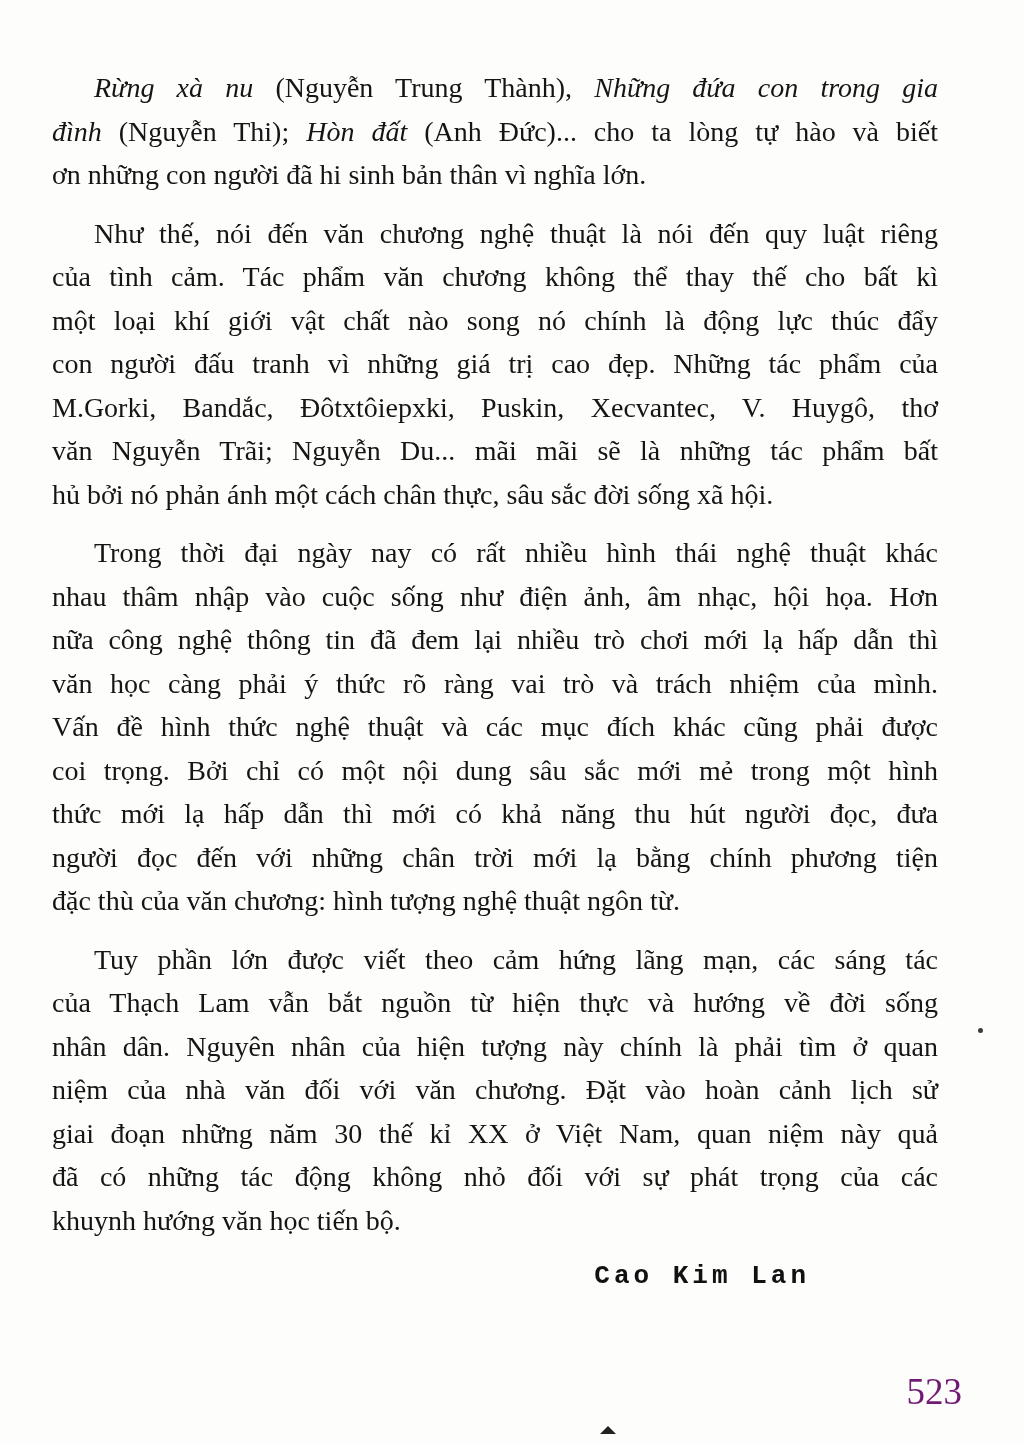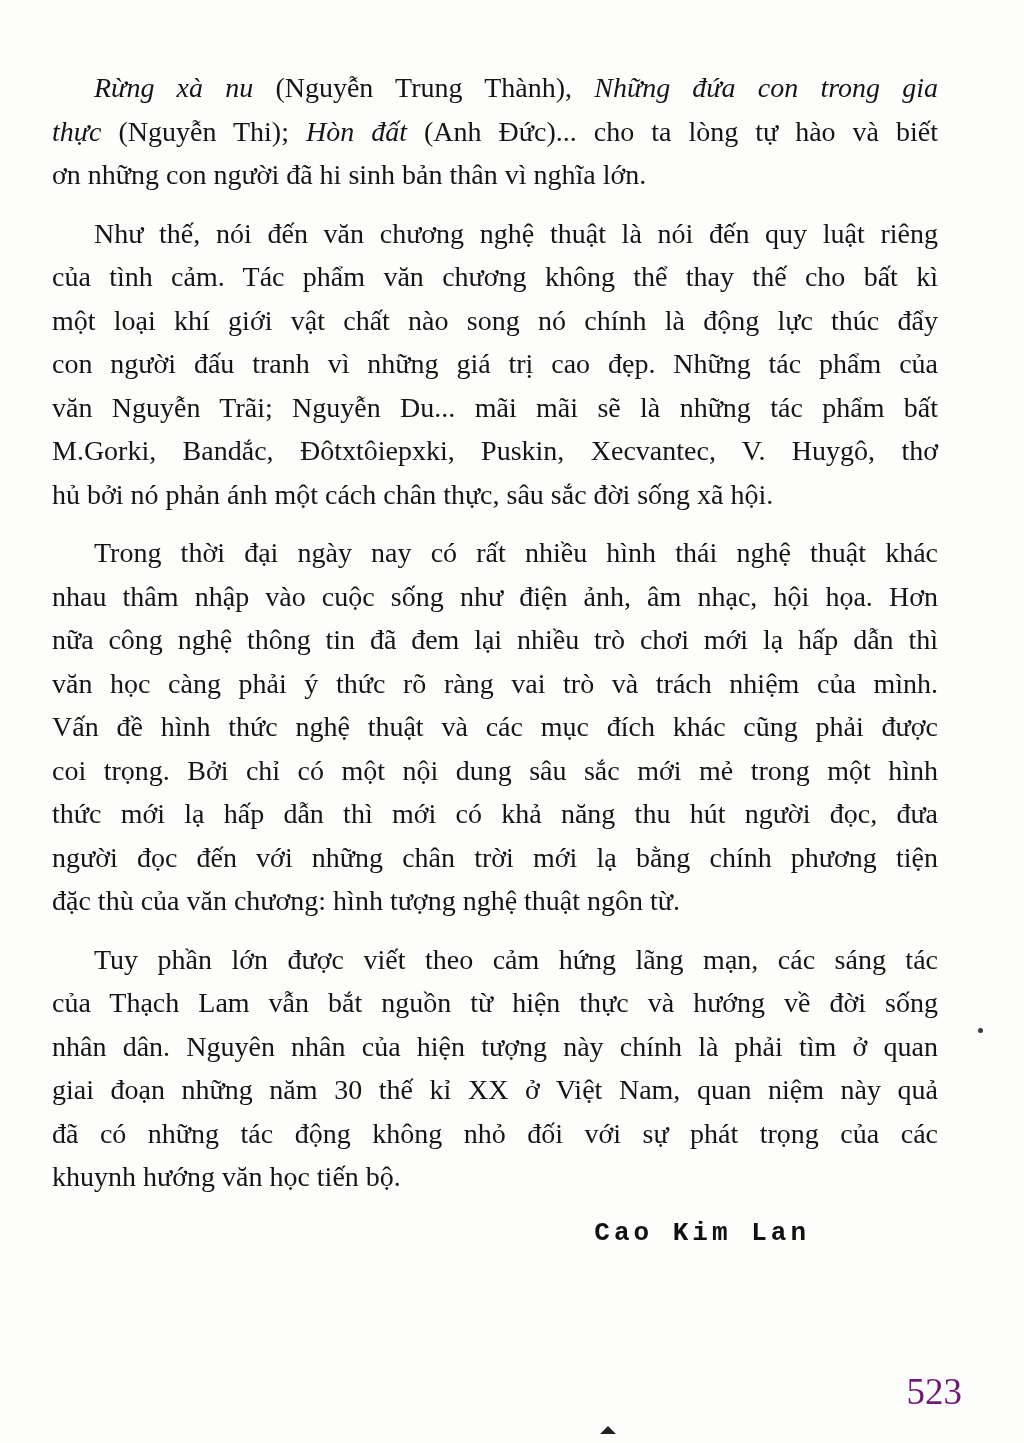--- a/index.html
+++ b/index.html
@@ -134,47 +134,48 @@
 </head>
 <body>
 
 <div class="page">
 
 
   <div class="content">
     <div id="text-block">
         <div class="para">
           <div class="line first"><span class="italic">Rừng xà nu </span><span>(Nguyễn Trung Thành), </span><span class="italic">Những đứa con trong gia</span></div>
-          <div class="line"><span class="italic">thực </span><span>(Nguyễn Thi); </span><span class="italic">Hòn đất </span><span>(Anh Đức)... cho ta lòng tự hào và biết</span></div>
+          <div class="line"><span class="italic">đình </span><span>(Nguyễn Thi); </span><span class="italic">Hòn đất </span><span>(Anh Đức)... cho ta lòng tự hào và biết</span></div>
           <div class="line last"><span>ơn những con người đã hi sinh bản thân vì nghĩa lớn.</span></div>
         </div>
         <div class="para">
           <div class="line first"><span>Như thế, nói đến văn chương nghệ thuật là nói đến quy luật riêng</span></div>
           <div class="line"><span>của tình cảm. Tác phẩm văn chương không thể thay thế cho bất kì</span></div>
           <div class="line"><span>một loại khí giới vật chất nào song nó chính là động lực thúc đẩy</span></div>
           <div class="line"><span>con người đấu tranh vì những giá trị cao đẹp. Những tác phẩm của</span></div>
+          <div class="line"><span>M.Gorki, Bandắc, Đôtxtôiepxki, Puskin, Xecvantec, V. Huygô, thơ</span></div>
           <div class="line"><span>văn Nguyễn Trãi; Nguyễn Du... mãi mãi sẽ là những tác phẩm bất</span></div>
-          <div class="line"><span>M.Gorki, Bandắc, Đôtxtôiepxki, Puskin, Xecvantec, V. Huygô, thơ</span></div>
           <div class="line last"><span>hủ bởi nó phản ánh một cách chân thực, sâu sắc đời sống xã hội.</span></div>
         </div>
         <div class="para">
           <div class="line first"><span>Trong thời đại ngày nay có rất nhiều hình thái nghệ thuật khác</span></div>
           <div class="line"><span>nhau thâm nhập vào cuộc sống như điện ảnh, âm nhạc, hội họa. Hơn</span></div>
           <div class="line"><span>nữa công nghệ thông tin đã đem lại nhiều trò chơi mới lạ hấp dẫn thì</span></div>
           <div class="line"><span>văn học càng phải ý thức rõ ràng vai trò và trách nhiệm của mình.</span></div>
           <div class="line"><span>Vấn đề hình thức nghệ thuật và các mục đích khác cũng phải được</span></div>
           <div class="line"><span>coi trọng. Bởi chỉ có một nội dung sâu sắc mới mẻ trong một hình</span></div>
           <div class="line"><span>thức mới lạ hấp dẫn thì mới có khả năng thu hút người đọc, đưa</span></div>
           <div class="line"><span>người đọc đến với những chân trời mới lạ bằng chính phương tiện</span></div>
           <div class="line last"><span>đặc thù của văn chương: hình tượng nghệ thuật ngôn từ.</span></div>
         </div>
         <div class="para">
           <div class="line first"><span>Tuy phần lớn được viết theo cảm hứng lãng mạn, các sáng tác</span></div>
           <div class="line"><span>của Thạch Lam vẫn bắt nguồn từ hiện thực và hướng về đời sống</span></div>
           <div class="line"><span>nhân dân. Nguyên nhân của hiện tượng này chính là phải tìm ở quan</span></div>
+          <div class="line"><span>niệm của nhà văn đối với văn chương. Đặt vào hoàn cảnh lịch sử</span></div>
           <div class="line"><span>giai đoạn những năm 30 thế kỉ XX ở Việt Nam, quan niệm này quả</span></div>
           <div class="line"><span>đã có những tác động không nhỏ đối với sự phát trọng của các</span></div>
           <div class="line last"><span>khuynh hướng văn học tiến bộ.</span></div>
         </div>
       </div>
     <div class="author">Cao Kim Lan</div>
   </div>
 
   <div class="page-number">523</div>
 

